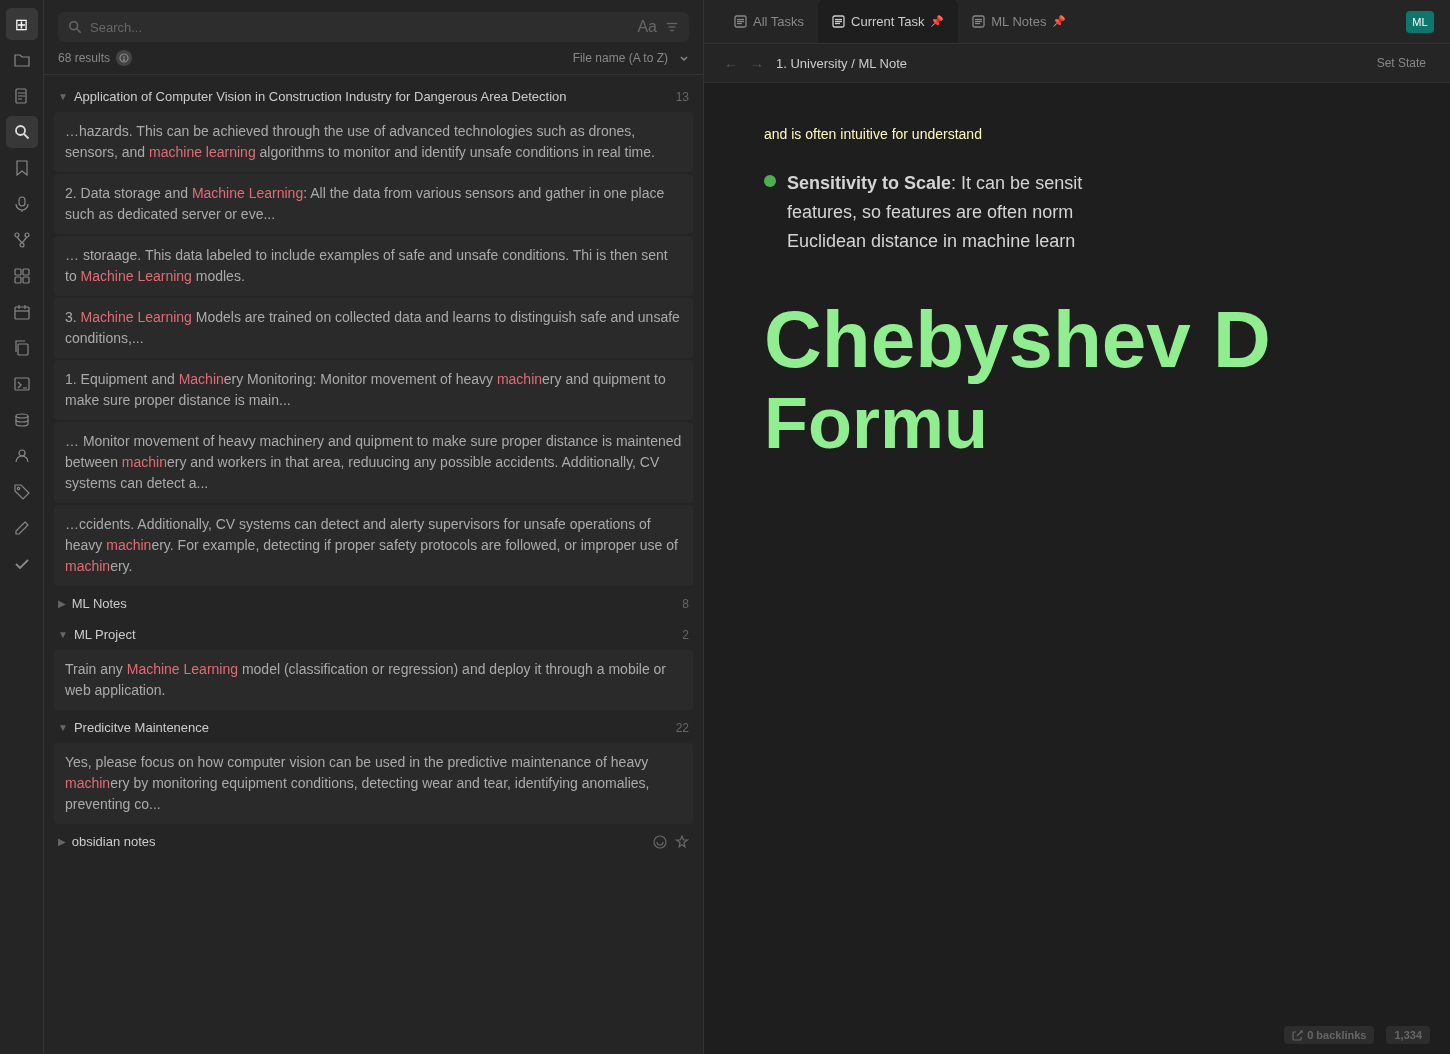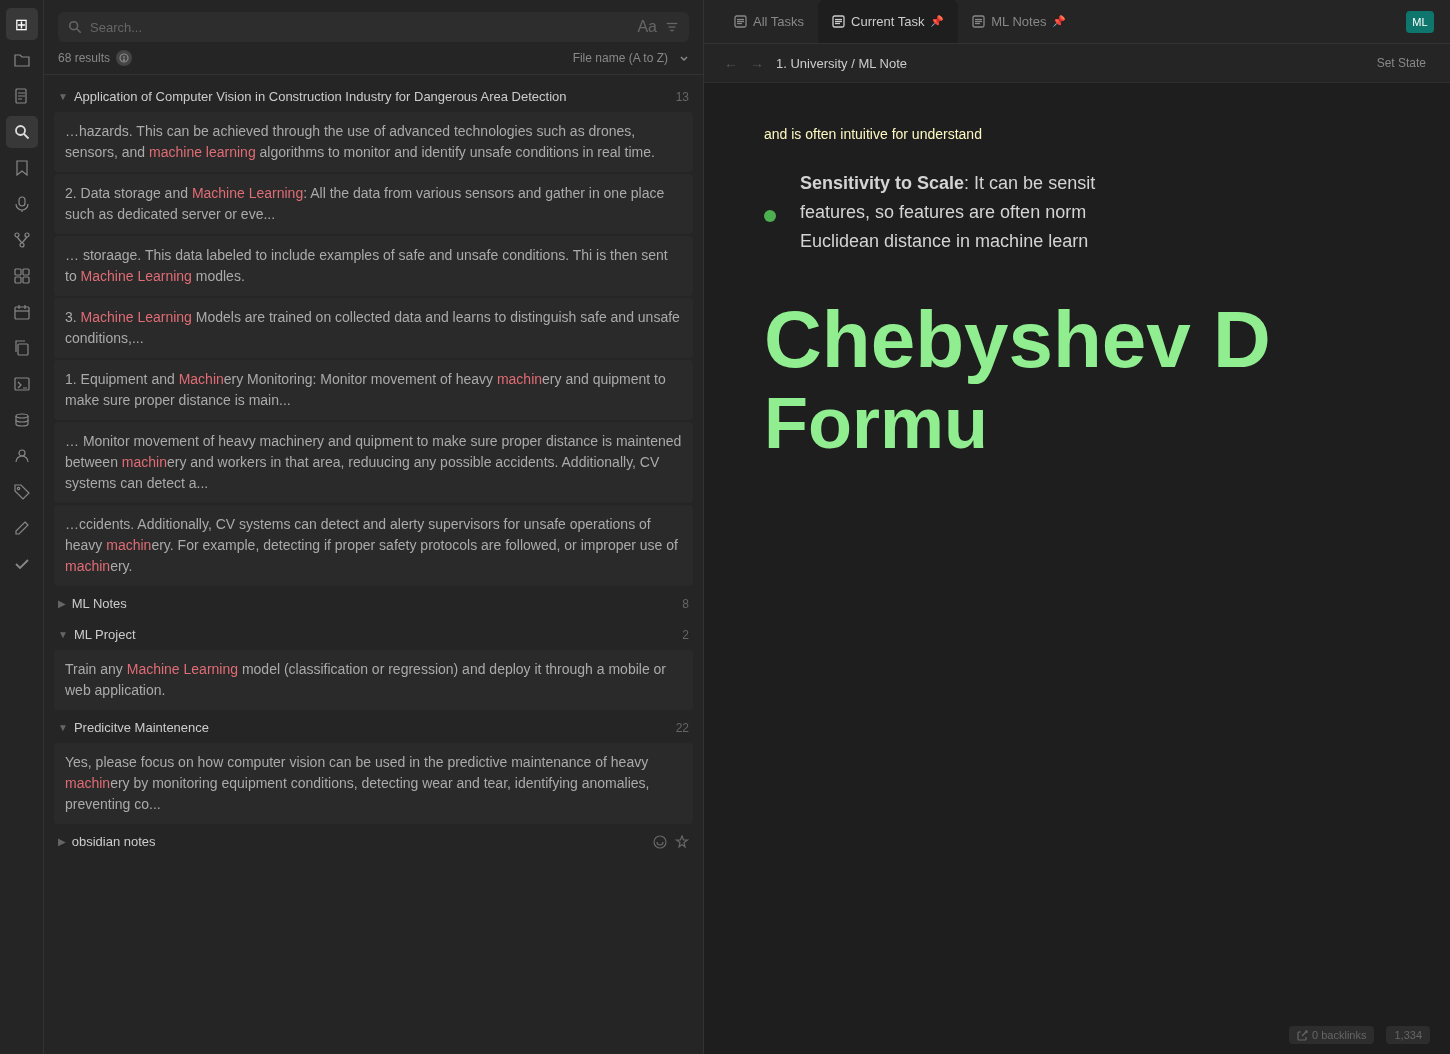--- a/index.html
+++ b/index.html
@@ -241,22 +241,22 @@
       position: relative;
     }
     .note-text-paragraph {
       font-size: 14px;
       color: #fef9c3;
       line-height: 1.6;
       margin-bottom: 24px;
     }
     .note-bullet {
       display: flex;
-      align-items: center;
-      gap: 24px;
+      align-items: flex-start;
+      gap: 11px;
       margin-bottom: 20px;
     }
     .bullet-dot {
       width: 12px;
       height: 12px;
       background: #4caf50;
       border-radius: 50%;
       margin-top: 6px;
       flex-shrink: 0;
     }
@@ -289,20 +289,21 @@
     }
     .bottom-badge {
       background: #2d2d2d;
       border-radius: 4px;
       padding: 3px 8px;
       font-size: 11px;
       color: #666;
       display: flex;
       align-items: center;
       gap: 4px;
+      font-weight: bold;
     }
   </style>
 </head>
 <body>
 
 <div class="sidebar-icons">
   <div class="sidebar-icon active">⊞</div>
   <div class="sidebar-icon">
     <svg width="16" height="16" viewBox="0 0 16 16" fill="currentColor">
         <path d="M1 3h5l2 2h7v9H1V3z" fill="none" stroke="#888" stroke-width="1.2"></path>

